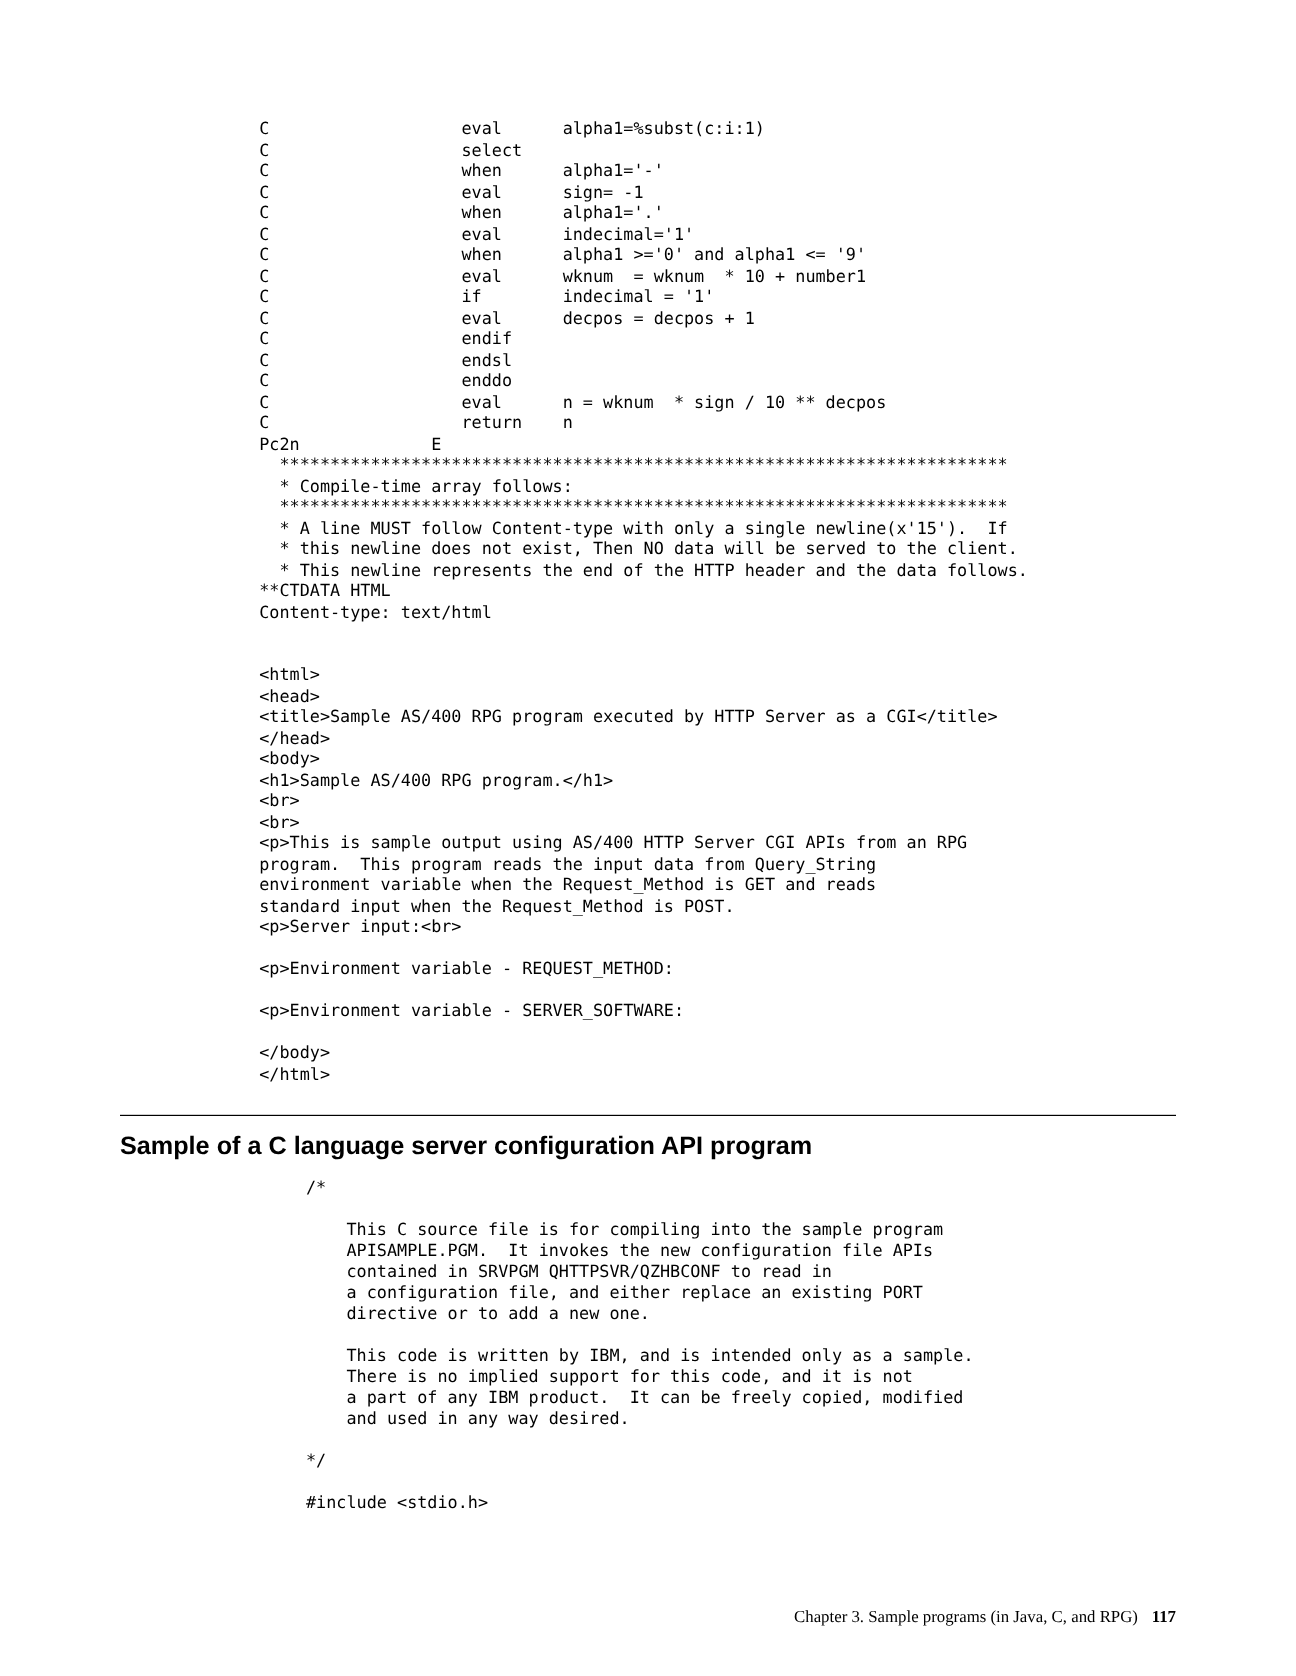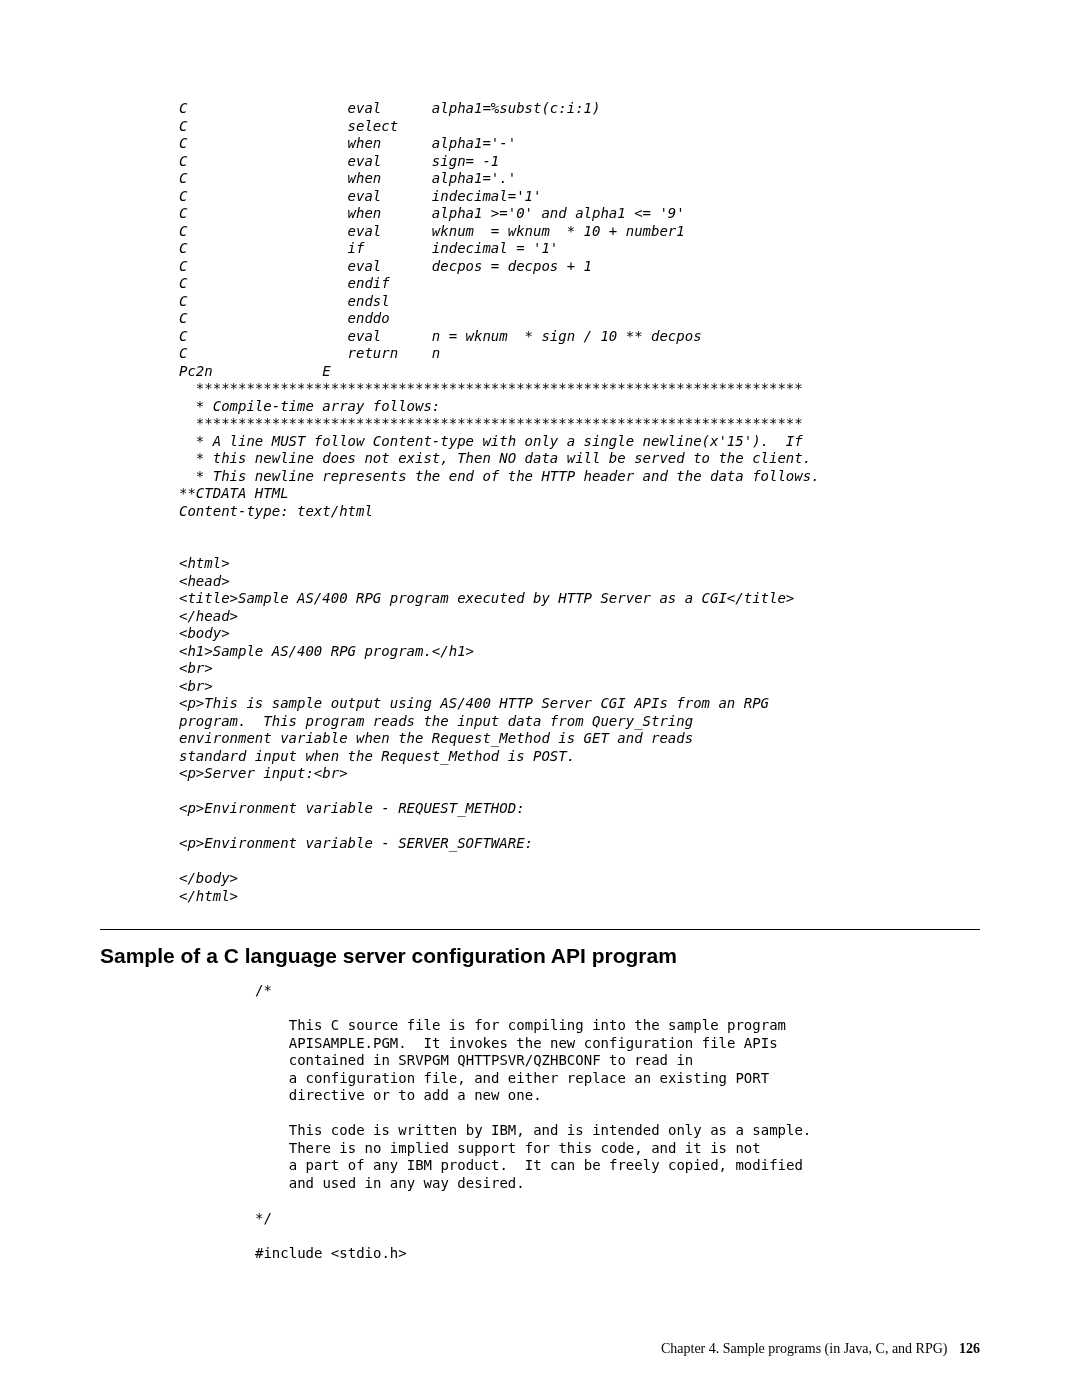--- a/index.html
+++ b/index.html
@@ -8,23 +8,22 @@
       width: 1080px;
       height: 1397px;
       font-family: 'Courier New', monospace;
       padding: 100px 100px 30px 100px;
       position: relative;
     }
     .code-block-1 {
       font-size: 14px;
       line-height: 1.25;
       white-space: pre;
-      margin-left: 79px;
+      margin-left: 116px;
       color: #000;
-      font-style: italic;
     }
     hr.sep {
       border: none;
       border-top: 1.5px solid #000;
       margin-top: 24px;
       margin-bottom: 14px;
     }
     h2.section-title {
       font-family: Arial, Helvetica, sans-serif;
       font-size: 21px;
@@ -114,15 +113,15 @@
     This code is written by IBM, and is intended only as a sample.
     There is no implied support for this code, and it is not
     a part of any IBM product.  It can be freely copied, modified
     and used in any way desired.
 
 */
 
 #include &lt;stdio.h&gt;</pre>
 
 <div class="footer">
-  <span class="chapter">Chapter 4. Sample programs (in Java, C, and RPG)</span>
-  <span class="pagenum">126</span>
+  <span class="chapter">Chapter 3. Sample programs (in Java, C, and RPG)</span>
+  <span class="pagenum">117</span>
 </div>
 
 </body></html>

